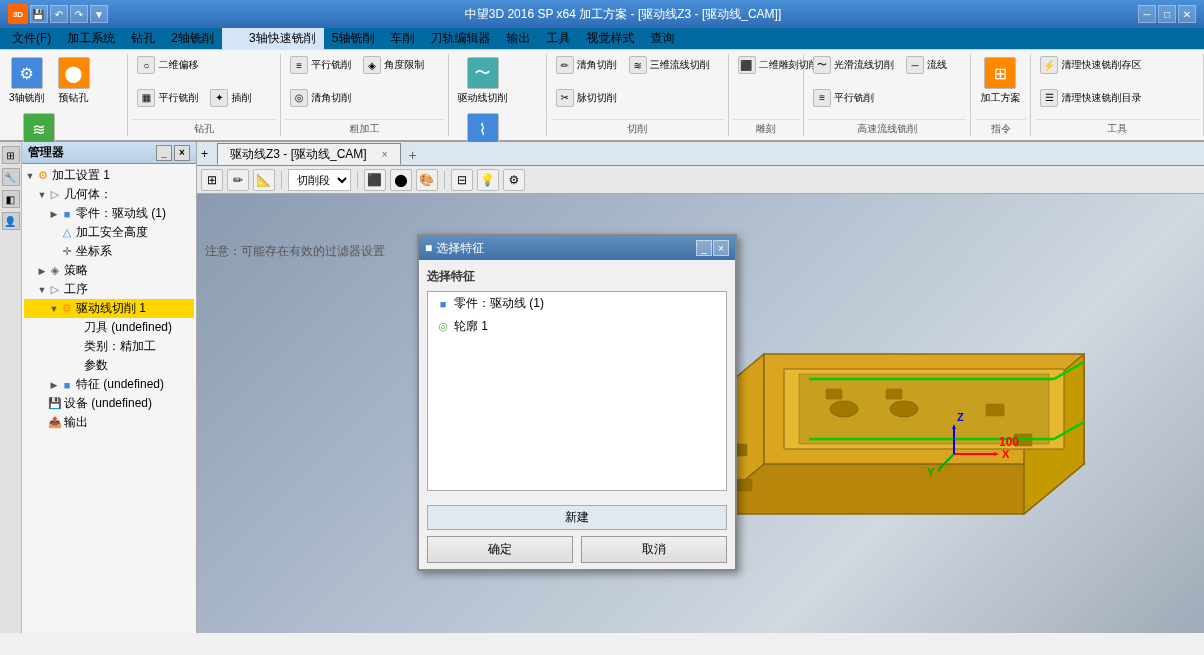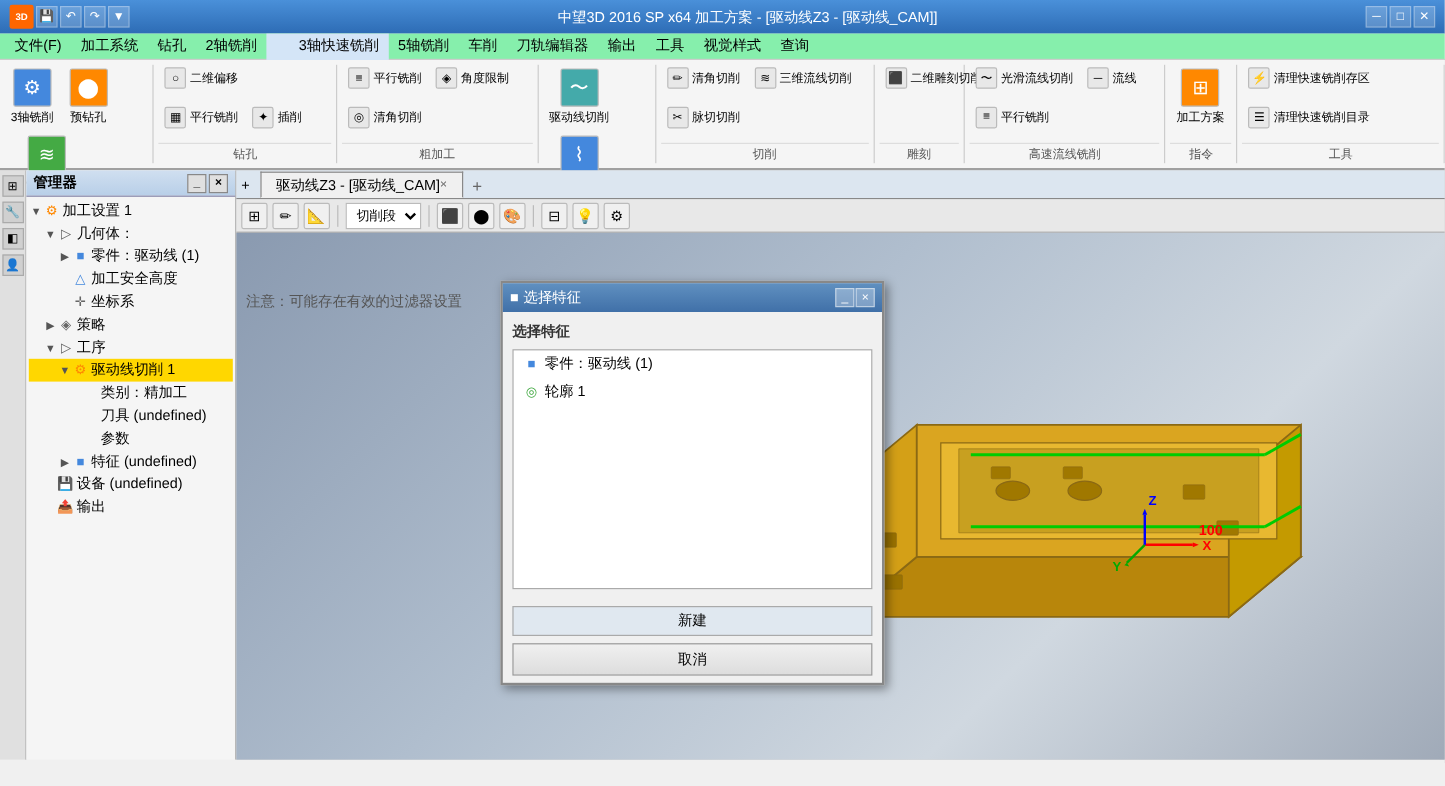--- a/index.html
+++ b/index.html
@@ -22,21 +22,21 @@
       background: rgba(255,255,255,0.2);
       border: 1px solid rgba(255,255,255,0.3);
       display: flex; align-items: center; justify-content: center;
       cursor: pointer; font-size: 10px; color: white;
     }
     .title-bar-left { display: flex; gap: 2px; align-items: center; }
     .app-icon { width: 20px; height: 20px; background: #ff6600; border-radius: 2px; display: flex; align-items: center; justify-content: center; color: white; font-size: 8px; font-weight: bold; }
 
     
     .menu-bar {
-      background: #86efac;
+      background: #0369a1;
       border-bottom: 1px solid #ccc;
       height: 22px;
       display: flex;
       align-items: center;
       padding: 0 4px;
     }
     .menu-item {
       padding: 2px 8px;
       cursor: pointer;
       font-size: 12px;
@@ -198,21 +198,21 @@
       border-bottom: 1px solid #888;
     }
     .viewport-tab {
       padding: 2px 12px;
       font-size: 12px;
       cursor: pointer;
       border: 1px solid #888;
       border-bottom: none;
       background: #e8eef5;
       height: 22px;
-      display: flex; align-items: center; gap: 0;
+      display: flex; align-items: center; gap: 15px;
     }
     .viewport-tab.active { background: #f0f0f0; border-bottom: 1px solid #f0f0f0; }
     .viewport-tab-close { font-size: 10px; cursor: pointer; color: #666; }
     .viewport-tab-add { padding: 2px 8px; font-size: 14px; cursor: pointer; color: #666; }
 
     .viewport-toolbar {
       background: #e8e8e8;
       border-bottom: 1px solid #aaa;
       height: 28px;
       display: flex;
@@ -620,26 +620,26 @@
       </div>
       <div class="tree-item selected">
         <span class="tree-indent" style="display:inline-block;width:24px"></span>
         <span class="tree-expander">▼</span>
         <span class="tree-node-icon" style="color:#ff8800">⚙</span>
         <span>驱动线切削 1</span>
       </div>
       <div class="tree-item">
         <span class="tree-indent" style="display:inline-block;width:48px"></span>
         <span class="tree-expander"> </span>
-        <span>类别：精加工</span>
+        <span>刀具 (undefined)</span>
       </div>
       <div class="tree-item">
         <span class="tree-indent" style="display:inline-block;width:48px"></span>
         <span class="tree-expander"> </span>
-        <span>刀具 (undefined)</span>
+        <span>类别：精加工</span>
       </div>
       <div class="tree-item">
         <span class="tree-indent" style="display:inline-block;width:48px"></span>
         <span class="tree-expander"> </span>
         <span>参数</span>
       </div>
       <div class="tree-item">
         <span class="tree-indent" style="display:inline-block;width:24px"></span>
         <span class="tree-expander">▶</span>
         <span class="tree-node-icon" style="color:#4488dd">■</span>
@@ -759,20 +759,21 @@
               </div>
               <div class="dialog-list-item">
                 <span class="item-icon" style="color:#44aa44">◎</span>
                 <span>轮廓 1</span>
               </div>
             </div>
           </div>
           <div class="dialog-footer">
             <div class="dialog-new-btn">新建</div>
             <div class="dialog-action-btns">
+              <div class="dialog-action-btn">确定</div>
               <div class="dialog-action-btn">取消</div>
             </div>
           </div>
         </div>
       </div>
 
     </div>
   </div>
 </div>
 

